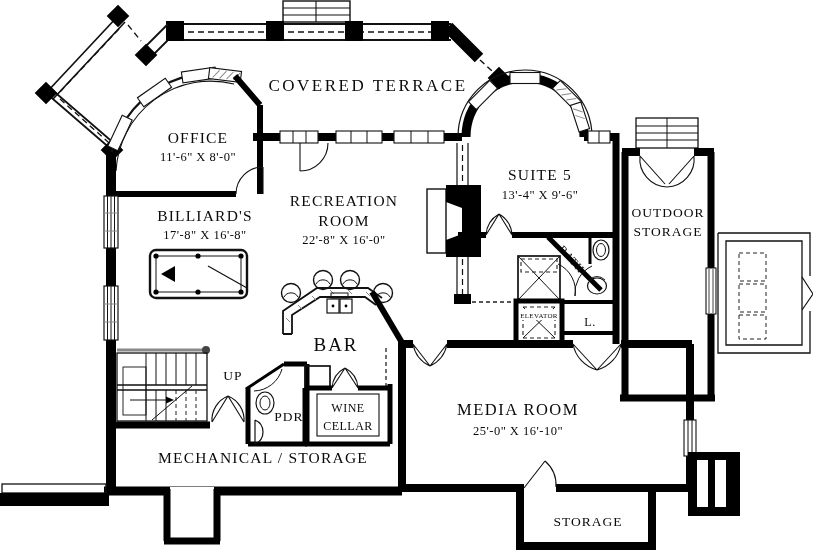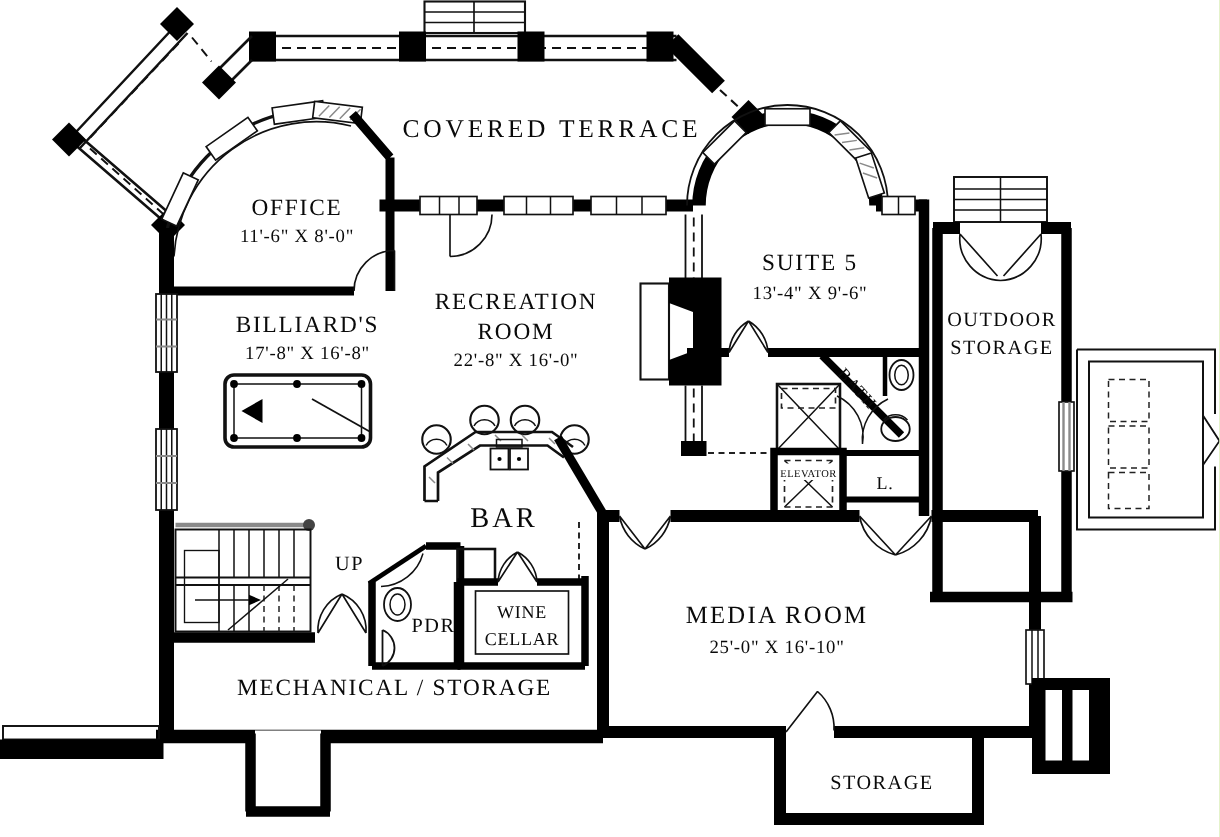--- a/index.html
+++ b/index.html
@@ -1,16 +1,16 @@
 <!DOCTYPE html>
 <html><head>
 <meta charset="utf-8">
 <style>
   html,body{margin:0;padding:0;background:#fff;}
-  .plan-wrap{position:relative;width:813px;height:558px;background:#84cc16;overflow:hidden;}
+  .plan-wrap{position:relative;width:813px;height:558px;background:#1d4ed8;overflow:hidden;}
   svg{display:block;}
   text{font-family:"Liberation Serif","DejaVu Serif",serif;fill:#0a0a0a;text-anchor:middle;}
   .lbl-xl{font-size:17px;letter-spacing:2.5px;}
   .lbl-lg{font-size:15.5px;letter-spacing:1.2px;}
   .lbl-md{font-size:13.5px;letter-spacing:1px;}
   .lbl-dim{font-size:12.5px;letter-spacing:.5px;}
   .lbl-sm{font-size:12px;letter-spacing:.5px;}
   .lbl-bath{font-size:11px;letter-spacing:1px;}
   .lbl-xs{font-size:7px;letter-spacing:.3px;}
   .wall{stroke:#000;fill:none;}

